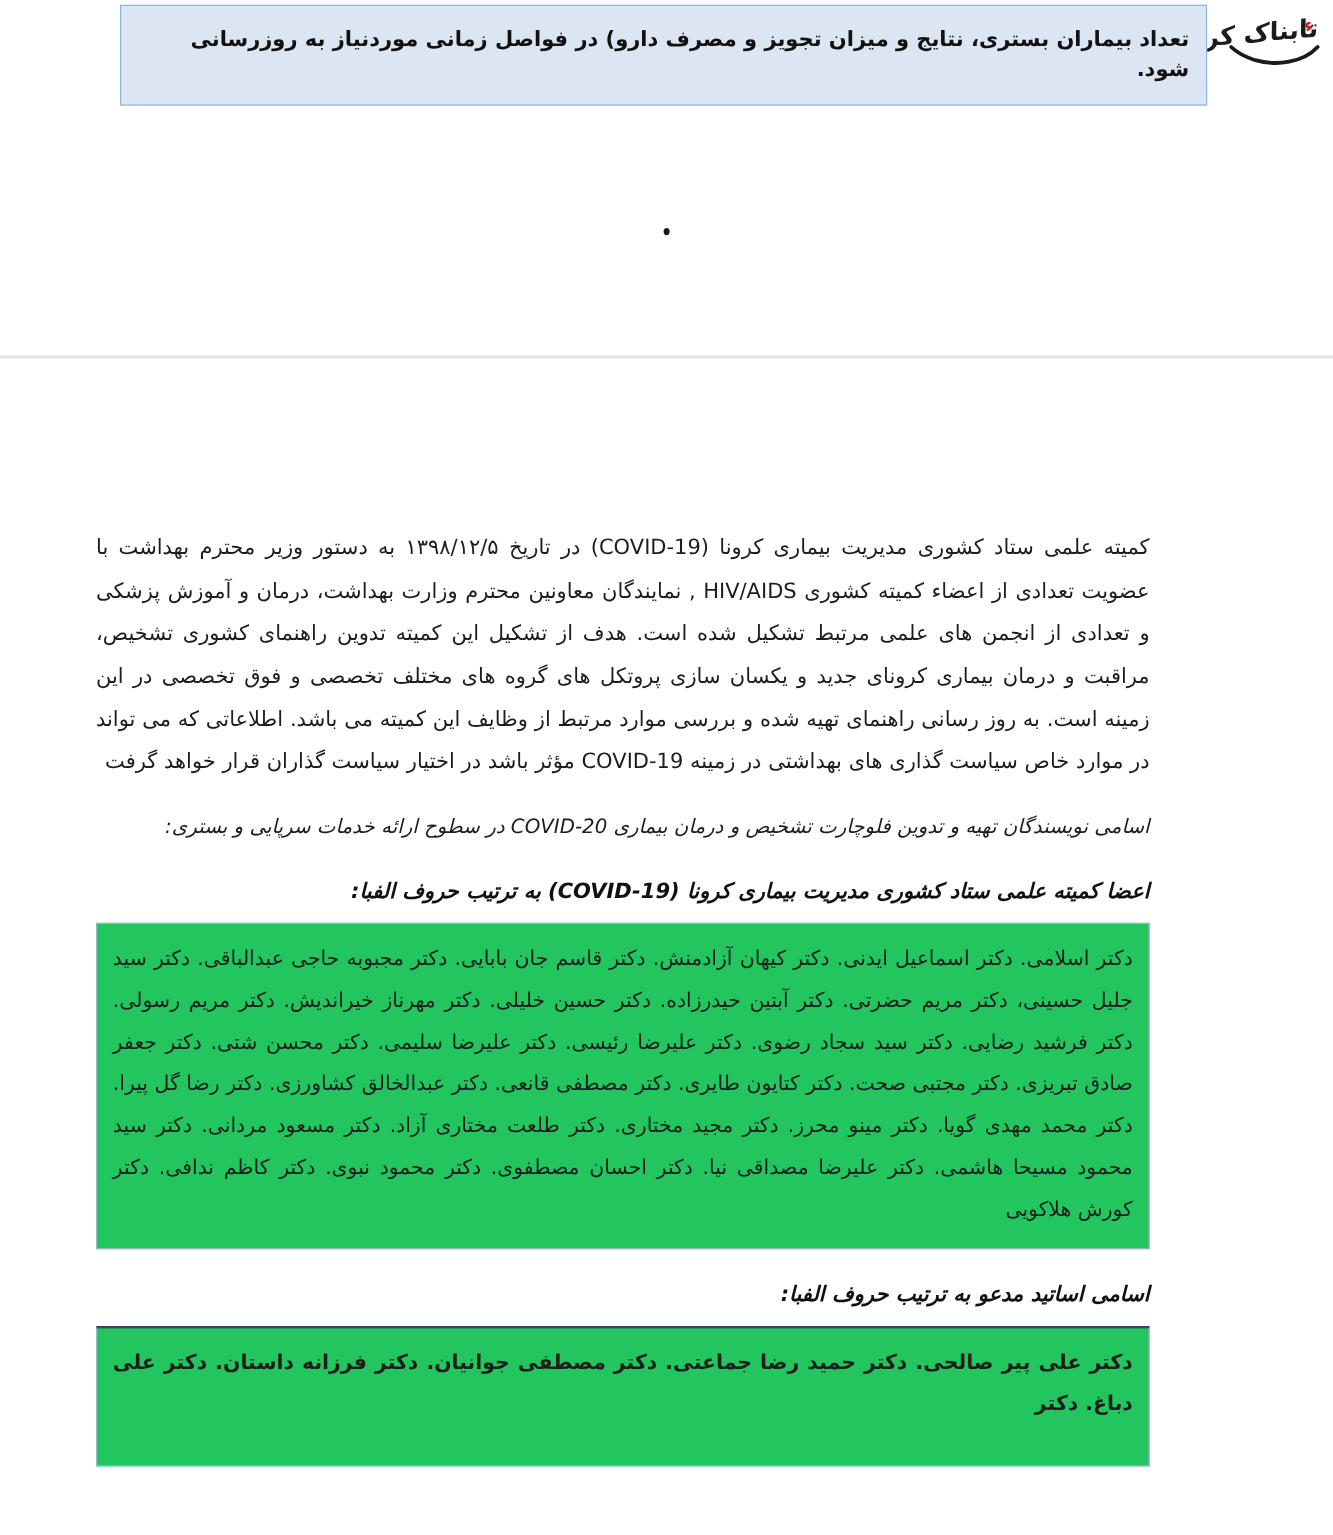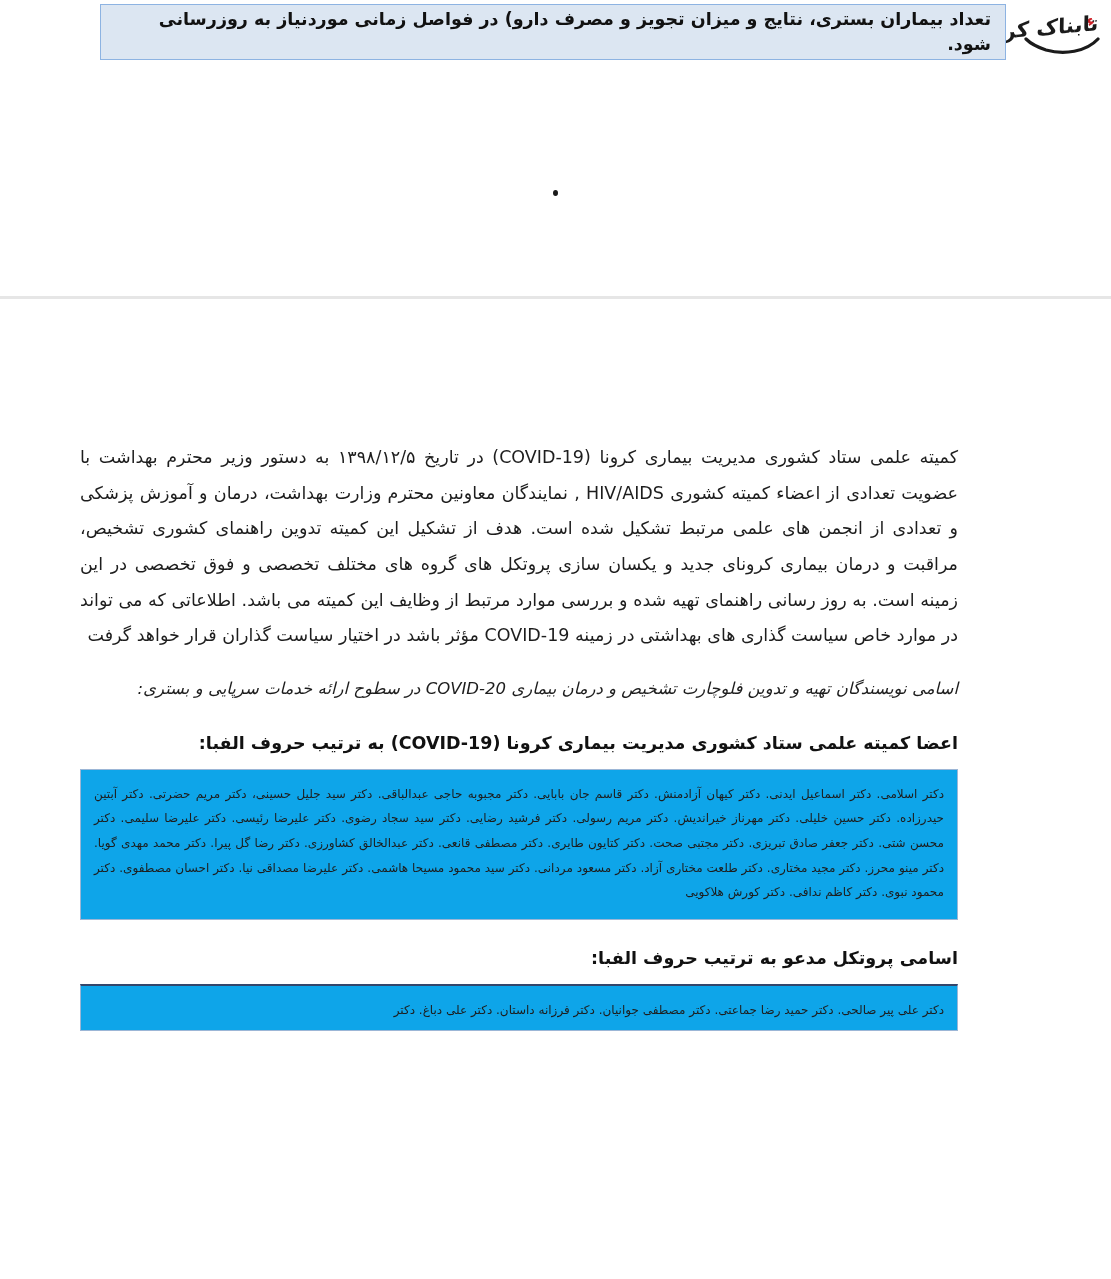--- a/index.html
+++ b/index.html
@@ -16,21 +16,21 @@
     font-family: "DejaVu Sans", "Liberation Sans", sans-serif;
     color: #1a1a1a;
   }
 
   
   .top-banner {
     position: absolute;
     left: 100px;
     top: 4px;
     width: 906px;
-    height: 56px;
+    height: 84px;
     box-sizing: border-box;
     background: #dce6f2;
     border: 1px solid #8db3e2;
     display: flex;
     align-items: center;
     justify-content: flex-start;
     padding: 0 14px;
   }
   .top-banner-text {
     font-size: 17.5px;
@@ -142,38 +142,40 @@
 
   
   .section-heading {
     direction: rtl;
     text-align: right;
     font-size: 17.5px;
     font-weight: bold;
     color: #111111;
     margin: 24px 0 10px 0;
     line-height: 1.7;
+    font-style: italic;
   }
 
   
   .names-box {
     box-sizing: border-box;
-    background: #0ea5e9;
+    background: #22c55e;
     border: 1px solid #9cb6d6;
     padding: 12px 13px 14px 13px;
     direction: rtl;
     text-align: justify;
     text-align-last: right;
-    font-size: 12px;
+    font-size: 17px;
     line-height: 2.05;
     color: #1d1d1d;
   }
   .names-box.second {
     border-top: 2px solid #33466b;
-    padding-bottom: 8px;
+    padding-bottom: 33px;
+    font-weight: bold;
   }
 </style>
 </head>
 <body>
 
 <div class="top-banner">
   <div class="top-banner-text">تعداد بیماران بستری، نتایج و میزان تجویز و مصرف دارو) در فواصل زمانی موردنیاز به روزرسانی شود.</div>
 </div>
 
 <div class="logo-box">
@@ -195,17 +197,17 @@
 <div class="body-block">
 
   <p class="para">کمیته علمی ستاد کشوری مدیریت بیماری کرونا (COVID-19) در تاریخ ۱۳۹۸/۱۲/۵ به دستور وزیر محترم بهداشت با عضویت تعدادی از اعضاء کمیته کشوری HIV/AIDS , نمایندگان معاونین محترم وزارت بهداشت، درمان و آموزش پزشکی و تعدادی از انجمن های علمی مرتبط تشکیل شده است. هدف از تشکیل این کمیته تدوین راهنمای کشوری تشخیص، مراقبت و درمان بیماری کرونای جدید و یکسان سازی پروتکل های گروه های مختلف تخصصی و فوق تخصصی در این زمینه است. به روز رسانی راهنمای تهیه شده و بررسی موارد مرتبط از وظایف این کمیته می باشد. اطلاعاتی که می تواند در موارد خاص سیاست گذاری های بهداشتی در زمینه COVID-19 مؤثر باشد در اختیار سیاست گذاران قرار خواهد گرفت</p>
 
   <p class="para-italic">اسامی نویسندگان تهیه و تدوین فلوچارت تشخیص و درمان بیماری COVID-20 در سطوح ارائه خدمات سرپایی و بستری:</p>
 
   <h2 class="section-heading">اعضا کمیته علمی ستاد کشوری مدیریت بیماری کرونا (COVID-19) به ترتیب حروف الفبا:</h2>
 
   <div class="names-box">دکتر اسلامی. دکتر اسماعیل ایدنی. دکتر کیهان آزادمنش. دکتر قاسم جان بابایی. دکتر مجبوبه حاجی عبدالباقی. دکتر سید جلیل حسینی، دکتر مریم حضرتی. دکتر آبتین حیدرزاده. دکتر حسین خلیلی. دکتر مهرناز خیراندیش. دکتر مریم رسولی. دکتر فرشید رضایی. دکتر سید سجاد رضوی. دکتر علیرضا رئیسی. دکتر علیرضا سلیمی. دکتر محسن شتی. دکتر جعفر صادق تبریزی. دکتر مجتبی صحت. دکتر کتایون طایری. دکتر مصطفی قانعی. دکتر عبدالخالق کشاورزی. دکتر رضا گل پیرا. دکتر محمد مهدی گویا. دکتر مینو محرز. دکتر مجید مختاری. دکتر طلعت مختاری آزاد. دکتر مسعود مردانی. دکتر سید محمود مسیحا هاشمی. دکتر علیرضا مصداقی نیا. دکتر احسان مصطفوی. دکتر محمود نبوی. دکتر کاظم ندافی. دکتر کورش هلاکویی</div>
 
-  <h2 class="section-heading">اسامی پروتکل مدعو به ترتیب حروف الفبا:</h2>
+  <h2 class="section-heading">اسامی اساتید مدعو به ترتیب حروف الفبا:</h2>
 
   <div class="names-box second">دکتر علی پیر صالحی. دکتر حمید رضا جماعتی. دکتر مصطفی جوانیان. دکتر فرزانه داستان. دکتر علی دباغ. دکتر</div>
 
 </div>
 
 </body></html>

